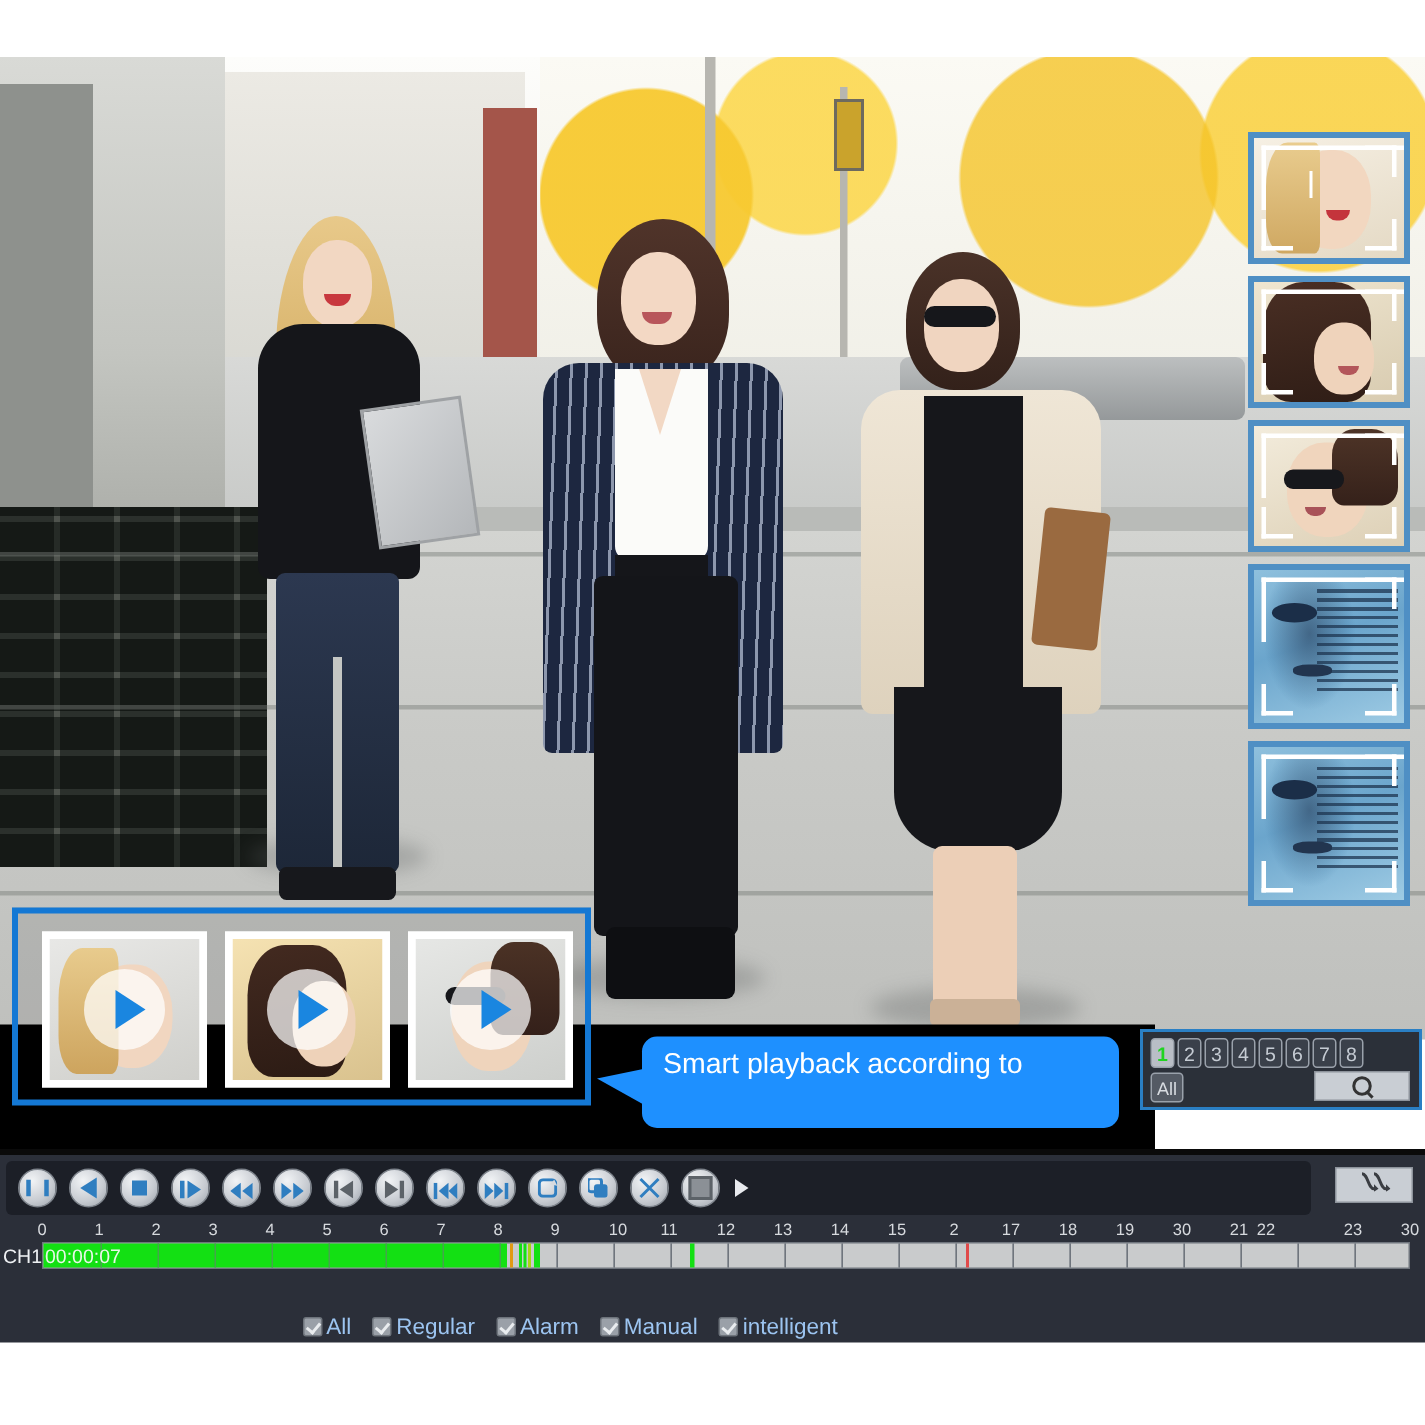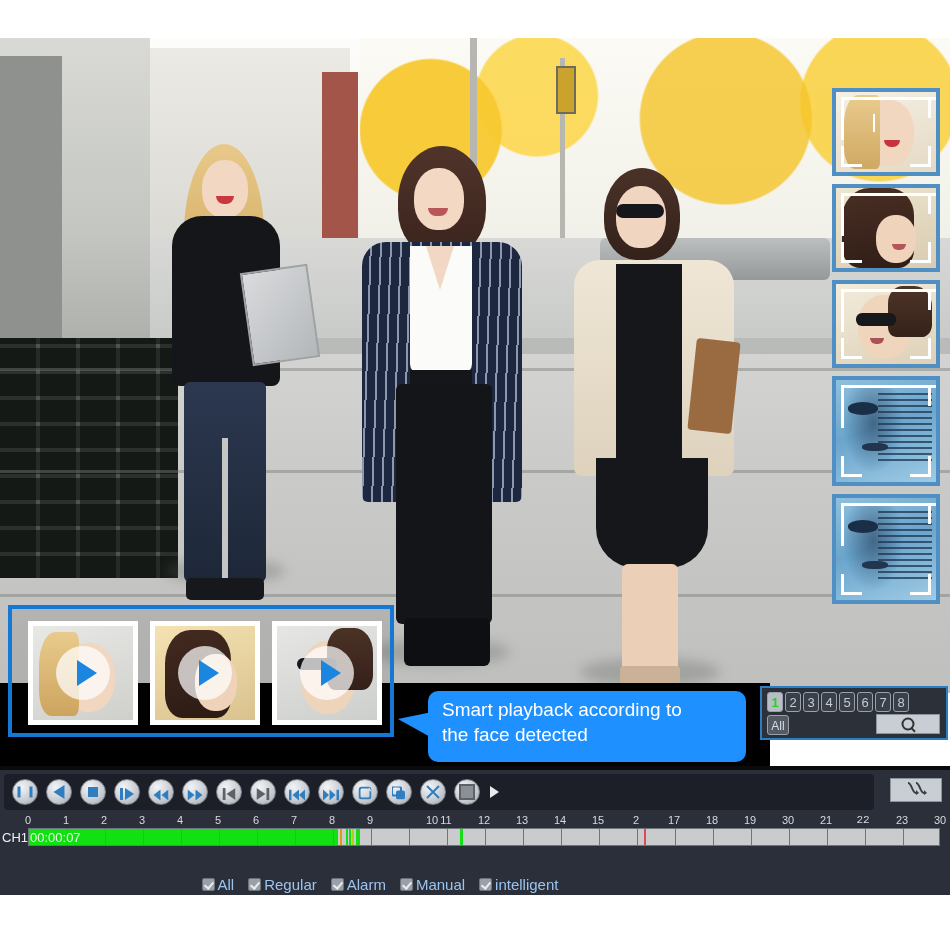--- a/index.html
+++ b/index.html
@@ -68,21 +68,21 @@
   .smart-strip{position:absolute;left:8px;top:605px;width:386px;height:132px;border:4px solid #1478d4;box-sizing:border-box;background:rgba(0,0,0,.08);}
   .thumb{position:absolute;top:12px;width:110px;height:104px;background:#fff;border:5px solid #fff;box-sizing:border-box;overflow:hidden;}
   .thumb .ph{position:absolute;inset:0;}
   .play{position:absolute;left:50%;top:50%;transform:translate(-50%,-50%);width:54px;height:54px;border-radius:50%;background:rgba(255,255,255,.72);}
   .play:after{content:"";position:absolute;left:21px;top:14px;border-left:20px solid #1a86e0;border-top:13px solid transparent;border-bottom:13px solid transparent;}
 
   
   .black-band{position:absolute;left:0;top:683px;width:770px;height:87px;background:#000;}
 
   
-  .callout{position:absolute;left:428px;top:691px;width:318px;height:71px;background:#1e90ff;border-radius:10px;
+  .callout{position:absolute;left:428px;top:691px;width:318px;height:61px;background:#1e90ff;border-radius:10px;
     color:#fff;font-size:19px;line-height:25px;padding:6px 14px;box-sizing:border-box;}
   .callout-tail{position:absolute;left:398px;top:712px;width:0;height:0;
     border-right:34px solid #1e90ff;border-top:7px solid transparent;border-bottom:19px solid transparent;}
 
   
   .cp-wrap{position:absolute;right:2px;top:686px;width:188px;}
   .cp-title{height:24px;background:linear-gradient(180deg,#4a4f59 0%,#31353d 100%);color:#8b9099;
      font-size:15px;text-align:center;line-height:24px;letter-spacing:.4px;border:1px solid #22252b;box-sizing:border-box;}
   .cp-body{height:54px;background:#2b3039;border:2px solid #2a7fc4;box-sizing:border-box;padding:4px 5px;position:relative;}
   .ch-row{display:flex;gap:2px;}
@@ -281,21 +281,20 @@
           <div style="position:absolute;left:50%;top:2%;width:46%;height:66%;background:linear-gradient(180deg,#4b3225,#34201a);border-radius:34% 40% 24% 18%;"></div>
           <div style="position:absolute;left:20%;top:34%;width:40%;height:12px;background:#16171b;border-radius:6px;"></div>
         </div>
         <div class="play"></div>
       </div>
     </div>
 
     <div class="callout-tail"></div>
     <div class="callout">
       <div>Smart playback according to</div>
-      <div>the face detected</div>
     </div>
 
     <div class="cp-wrap">
       <div class="cp-body">
         <div class="ch-row">
           <div class="ch sel">1</div>
           <div class="ch">2</div>
           <div class="ch">3</div>
           <div class="ch">4</div>
           <div class="ch">5</div>
@@ -428,33 +427,33 @@
           <span class="tick" style="left: 0px;">0</span>
           <span class="tick" style="left: 38px;">1</span>
           <span class="tick" style="left: 76px;">2</span>
           <span class="tick" style="left: 114px;">3</span>
           <span class="tick" style="left: 152px;">4</span>
           <span class="tick" style="left: 190px;">5</span>
           <span class="tick" style="left: 228px;">6</span>
           <span class="tick" style="left: 266px;">7</span>
           <span class="tick" style="left: 304px;">8</span>
           <span class="tick" style="left: 342px;">9</span>
-          <span class="tick" style="left: 404px;">10</span>
+          <span class="tick" style="left: 384px;">10</span>
           <span class="tick" style="left: 418px;">11</span>
           <span class="tick" style="left: 456px;">12</span>
           <span class="tick" style="left: 494px;">13</span>
           <span class="tick" style="left: 532px;">14</span>
           <span class="tick" style="left: 570px;">15</span>
           <span class="tick" style="left: 608px;">2</span>
           <span class="tick" style="left: 646px;">17</span>
           <span class="tick" style="left: 684px;">18</span>
           <span class="tick" style="left: 722px;">19</span>
           <span class="tick" style="left: 760px;">30</span>
           <span class="tick" style="left: 798px;">21</span>
-          <span class="tick" style="left: 835px; font-family: Liberation Mono, monospace;">22</span>
+          <span class="tick" style="left: 816px;">22</span>
           <span class="tick" style="left: 874px;">23</span>
           <span class="tick" style="left: 912px;">30</span>
         </div>
       <div class="ch-label">CH1</div>
       <div class="tl-track" id="track">
           <div class="tl-sep" style="left: 38px;"></div>
           <div class="tl-sep" style="left: 76px;"></div>
           <div class="tl-sep" style="left: 114px;"></div>
           <div class="tl-sep" style="left: 152px;"></div>
           <div class="tl-sep" style="left: 190px;"></div>

